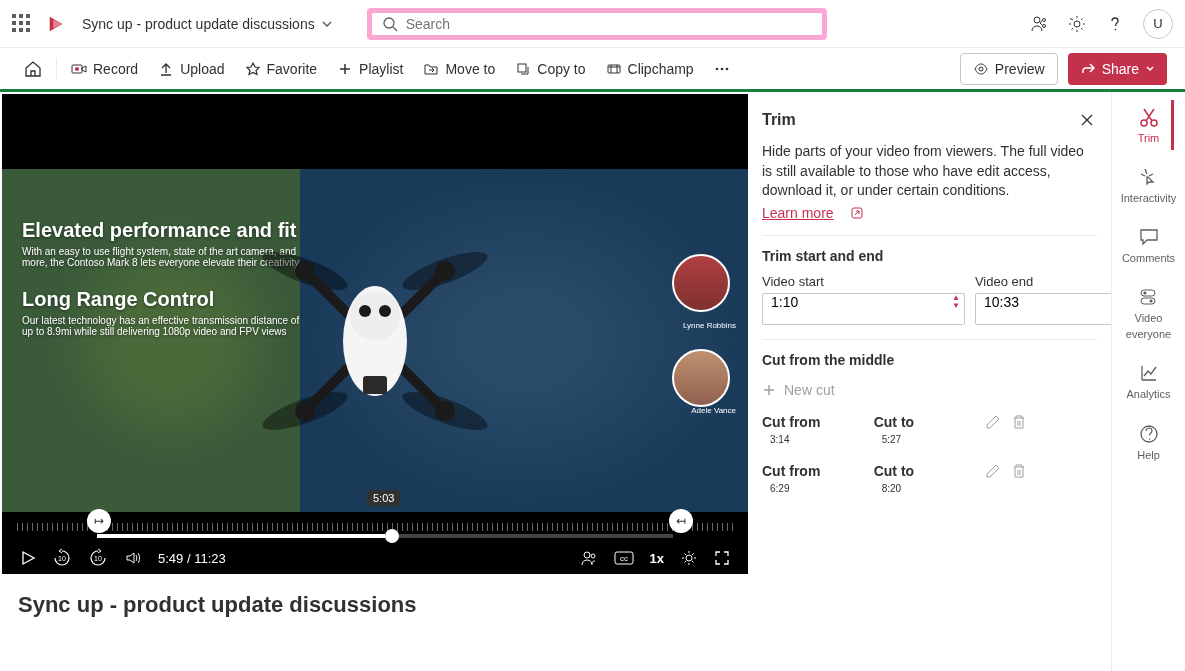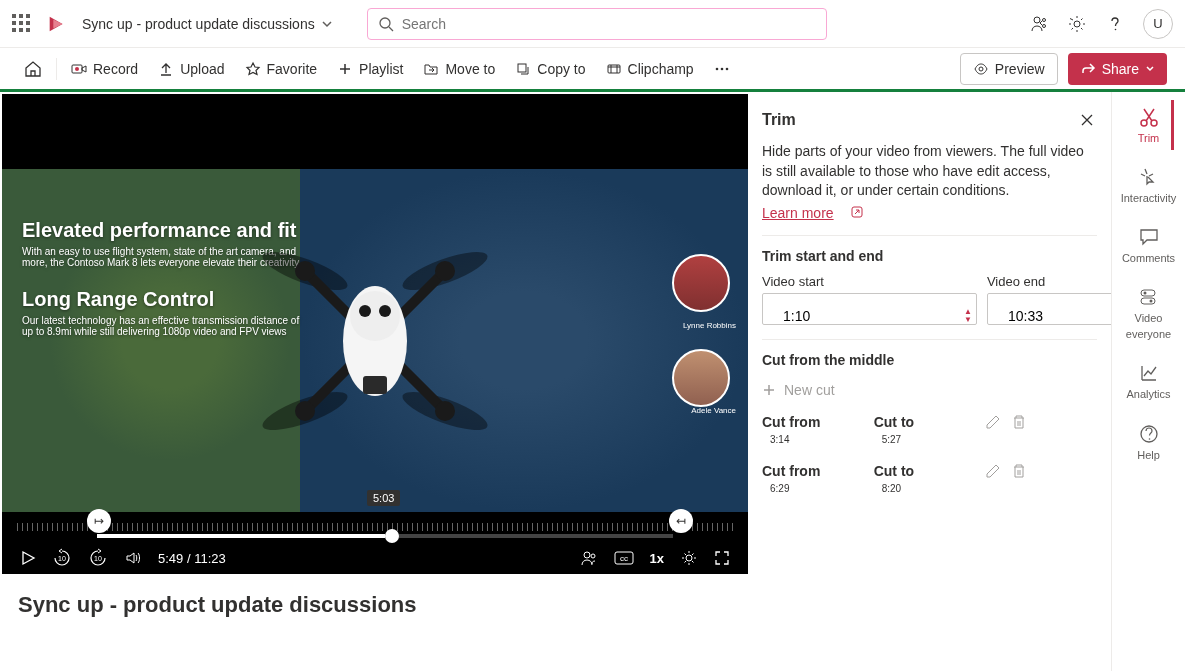--- a/index.html
+++ b/index.html
@@ -2,21 +2,21 @@
 <html><head>
 <meta charset="utf-8">
 <style>
 *{margin:0;padding:0;box-sizing:border-box;font-family:"Segoe UI",Arial,sans-serif}
 body{background:#fff;color:#323130;width:1185px;height:671px;overflow:hidden}
 .hdr{height:48px;display:flex;align-items:center;padding:0 12px;gap:14px;border-bottom:1px solid #edebe9}
 .waffle{width:20px;height:20px;display:grid;grid-template-columns:repeat(3,4px);grid-template-rows:repeat(3,4px);gap:3px;cursor:pointer}
 .waffle span{background:#605e5c;width:4px;height:4px}
 .logo{color:#c4314b;font-size:22px}
 .bc{font-size:14px;color:#323130;display:flex;align-items:center;gap:6px;cursor:pointer}
-.srch{flex:0 0 460px;height:32px;border:1px solid #f9a8d4;border-radius:4px;display:flex;align-items:center;padding:0 10px;color:#605e5c;margin-left:20px}
+.srch{flex:0 0 460px;height:32px;border:5px solid #f9a8d4;border-radius:4px;display:flex;align-items:center;padding:0 10px;color:#605e5c;margin-left:20px}
 .srch input{border:none;outline:none;flex:1;margin-left:8px;font-size:14px}
 .hdr-r{margin-left:auto;display:flex;align-items:center;gap:18px}
 .ico{width:20px;height:20px;display:flex;align-items:center;justify-content:center;cursor:pointer;color:#323130}
 .avatar{width:30px;height:30px;border:1px solid #c8c6c4;border-radius:50%;display:flex;align-items:center;justify-content:center;font-size:13px}
 .tb{height:44px;display:flex;align-items:center;padding:0 18px;gap:8px;border-bottom:3px solid #15803d}
 .tbtn{display:flex;align-items:center;gap:6px;font-size:14px;padding:4px 6px;cursor:pointer}
 .tb-r{margin-left:auto;display:flex;gap:10px}
 .btn{height:32px;border-radius:4px;display:flex;align-items:center;gap:6px;padding:0 12px;font-size:14px;cursor:pointer}
 .btn-sec{border:1px solid #c8c6c4;background:#fff}
 .btn-pri{background:#c4314b;color:#fff}
@@ -41,27 +41,27 @@
 .seek-thumb{position:absolute;left:calc(80px + (100% - 140px)*.5);top:17px;width:14px;height:14px;background:#fff;border-radius:50%}
 .seek-pin{position:absolute;top:-3px;width:24px;height:24px;background:#fff;border-radius:50%;display:flex;align-items:center;justify-content:center;font-size:12px}
 .seek-tip{position:absolute;left:calc(80px + (100% - 140px)*.5 - 18px);top:-22px;background:#323130;color:#fff;font-size:11px;padding:2px 6px;border-radius:2px}
 .vctl{position:absolute;left:0;right:0;bottom:0;height:32px;display:flex;align-items:center;padding:0 18px;gap:16px;color:#fff;font-size:13px}
 .vc{cursor:pointer;display:flex;align-items:center;justify-content:center}
 .vtitle{font-size:22px;font-weight:600;padding:16px 0 0 18px}
 .pcol{flex:1;padding:18px 14px 0 12px;overflow-y:auto;font-size:14px}
 .prow{display:flex;align-items:center;justify-content:space-between;margin-bottom:12px}
 .prow h3{font-size:16px;font-weight:600}
 .pdesc{color:#323130;line-height:1.4;margin-bottom:4px}
-.plink{color:#c4314b;text-decoration:underline;cursor:pointer;display:inline-flex;gap:16px}
+.plink{color:#c4314b;text-decoration:underline;cursor:pointer;display:inline-flex;align-items:center;gap:16px}
 .psec{border-top:1px solid #edebe9;margin-top:14px;padding-top:12px}
 .psec h4{font-size:14px;font-weight:700;margin-bottom:10px}
 .tfields{display:flex;gap:10px;align-items:flex-end}
 .tf{flex:1}
 .tf label{font-size:13px;display:block;margin-bottom:4px}
-.tfi{display:flex;border:1px solid #c8c6c4;border-radius:2px;height:32px;align-items:flex-end;padding:0 4px 0 20px}
+.tfi{display:flex;border:1px solid #c8c6c4;border-radius:2px;height:32px;align-items:flex-start;padding:0 4px 0 8px}
 .tfi input{border:none;outline:none;flex:1;font-size:14px}
 .spin{display:flex;flex-direction:column;gap:1px;cursor:pointer;color:#c4314b;font-size:8px;line-height:1}
 .newcut{color:#a19f9d;display:flex;align-items:center;gap:8px;padding:4px 0;cursor:pointer;margin-bottom:8px}
 .crow{display:flex;padding:4px 0}
 .crow>div{flex:1}
 .crow .clbl{font-weight:600;font-size:14px}
 .crow .cval{font-size:10px;padding:4px 0 10px 8px}
 .cact{flex:0 0 60px;display:flex;gap:10px;color:#a19f9d}
 .rcol{flex:0 0 74px;border-left:1px solid #edebe9;display:flex;flex-direction:column;align-items:center;padding-top:14px;gap:22px}
 .ritm{display:flex;flex-direction:column;align-items:center;gap:4px;font-size:11px;color:#605e5c;cursor:pointer;text-align:center;line-height:1.1}

